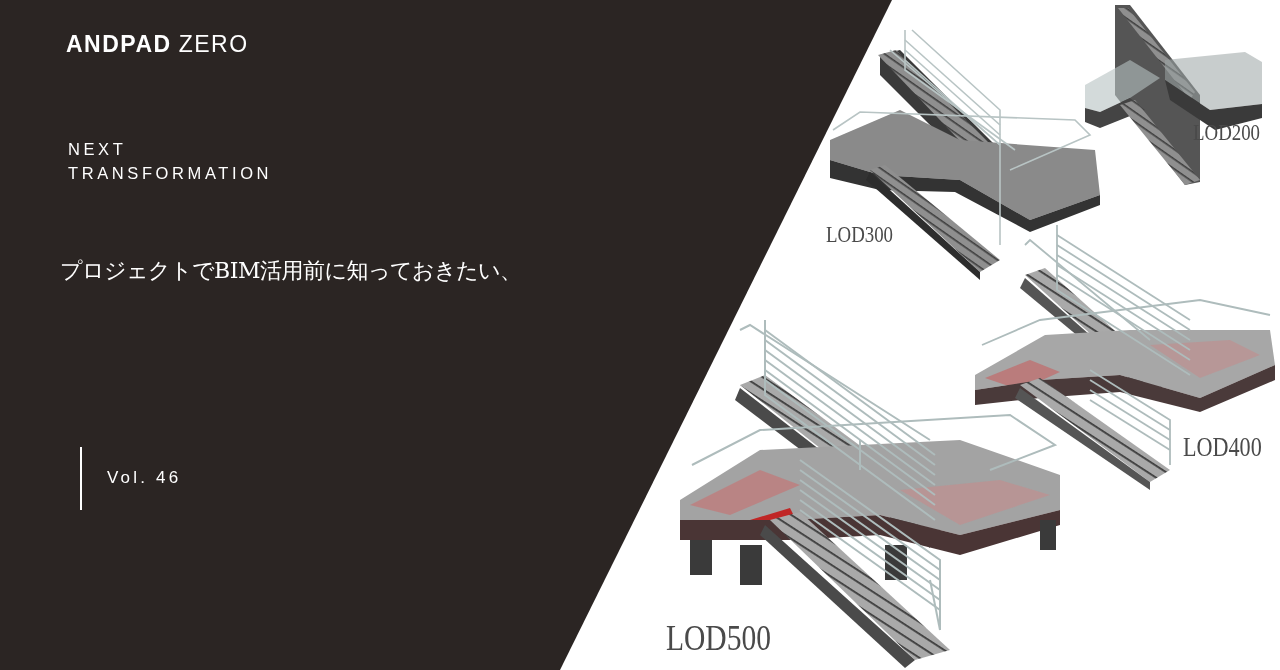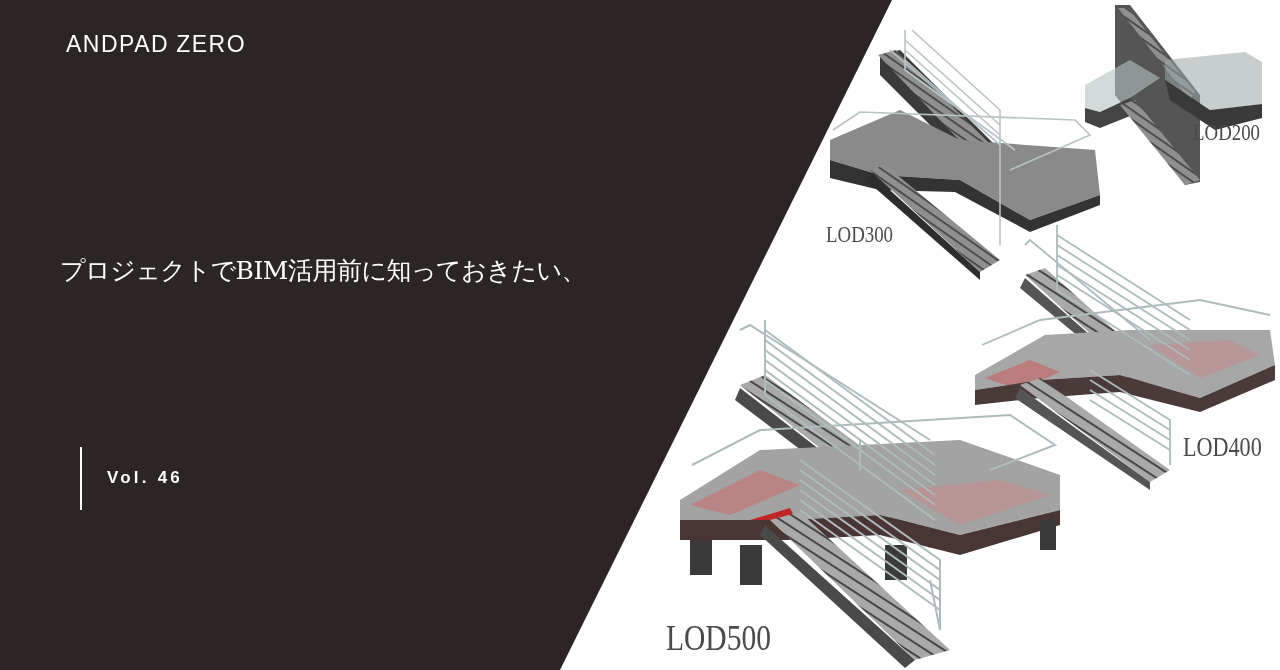--- a/index.html
+++ b/index.html
@@ -1,26 +1,26 @@
 <!DOCTYPE html>
 <html><head>
 <meta charset="utf-8">
 <style>
   html, body { margin: 0; padding: 0; }
   body { width: 1280px; height: 670px; overflow: hidden; background: #ffffff; position: relative; font-family: "Liberation Sans", "DejaVu Sans", sans-serif; }
   .dark-panel { position: absolute; left: 0; top: 0; width: 1280px; height: 670px; }
   .illus { position: absolute; left: 0; top: 0; width: 1280px; height: 670px; }
   .brand { position: absolute; left: 66px; top: 31px; color: #ffffff; font-size: 23px; letter-spacing: 1.5px; white-space: nowrap; }
-  .brand .b1 { font-weight: normal; }
+  .brand .b1 { font-weight: bold; }
   .brand .b2 { font-weight: normal; margin-left: 7px; text-align: right; }
   .tagline { position: absolute; left: 68px; top: 138px; color: #ffffff; font-size: 16.5px; letter-spacing: 3.6px; line-height: 23.5px; }
   .tagline div { white-space: nowrap; }
-  .title { position: absolute; left: 60px; top: 250px; color: #ffffff; font-family: "DejaVu Serif", "Liberation Serif", serif; font-size: 25px; line-height: 42px; white-space: nowrap; letter-spacing: -0.5px; }
+  .title { position: absolute; left: 60px; top: 250px; color: #ffffff; font-family: "DejaVu Serif", "Liberation Serif", serif; font-size: 22px; line-height: 42px; white-space: nowrap; letter-spacing: -0.5px; }
   .vol-bar { position: absolute; left: 80px; top: 447px; width: 2px; height: 63px; background: #ffffff; }
-  .vol { position: absolute; left: 107px; top: 468px; color: #ffffff; font-size: 17px; letter-spacing: 3.2px; white-space: nowrap; font-weight: bold; }
+  .vol { position: absolute; left: 107px; top: 468px; color: #ffffff; font-size: 17px; letter-spacing: 3.2px; white-space: nowrap; }
   .lod { position: absolute; color: #4a4a4a; font-family: "Liberation Serif", "DejaVu Serif", serif; white-space: nowrap; transform: scaleX(0.82); transform-origin: left top; }
 </style>
 </head>
 <body>
 
 <svg class="illus" viewBox="0 0 1280 670" xmlns="http://www.w3.org/2000/svg">
   <defs>
     <pattern id="steps" width="14" height="8" patternUnits="userSpaceOnUse" patternTransform="rotate(35)">
       <rect width="14" height="8" fill="#8f8f8f"></rect>
       <rect width="14" height="1.6" fill="#3e3e3e"></rect>
@@ -126,20 +126,22 @@
 
 <svg class="dark-panel" viewBox="0 0 1280 670" xmlns="http://www.w3.org/2000/svg">
   <polygon points="0,0 892,0 560,670 0,670" fill="#2b2523"></polygon>
 </svg>
 
 <div class="brand">
   <span class="b1">ANDPAD</span><span class="b2">ZERO</span>
 </div>
 
 <div class="tagline">
+  <div>NEXT</div>
+  <div>TRANSFORMATION</div>
 </div>
 
 <div class="title">
   <div>プロジェクトでBIM活用前に知っておきたい、</div>
 </div>
 
 <div class="vol-bar"></div>
 <div class="vol">Vol. 46</div>
 
 <div class="lod" style="left:1193px; top:120px; font-size:23px;">LOD200</div>

